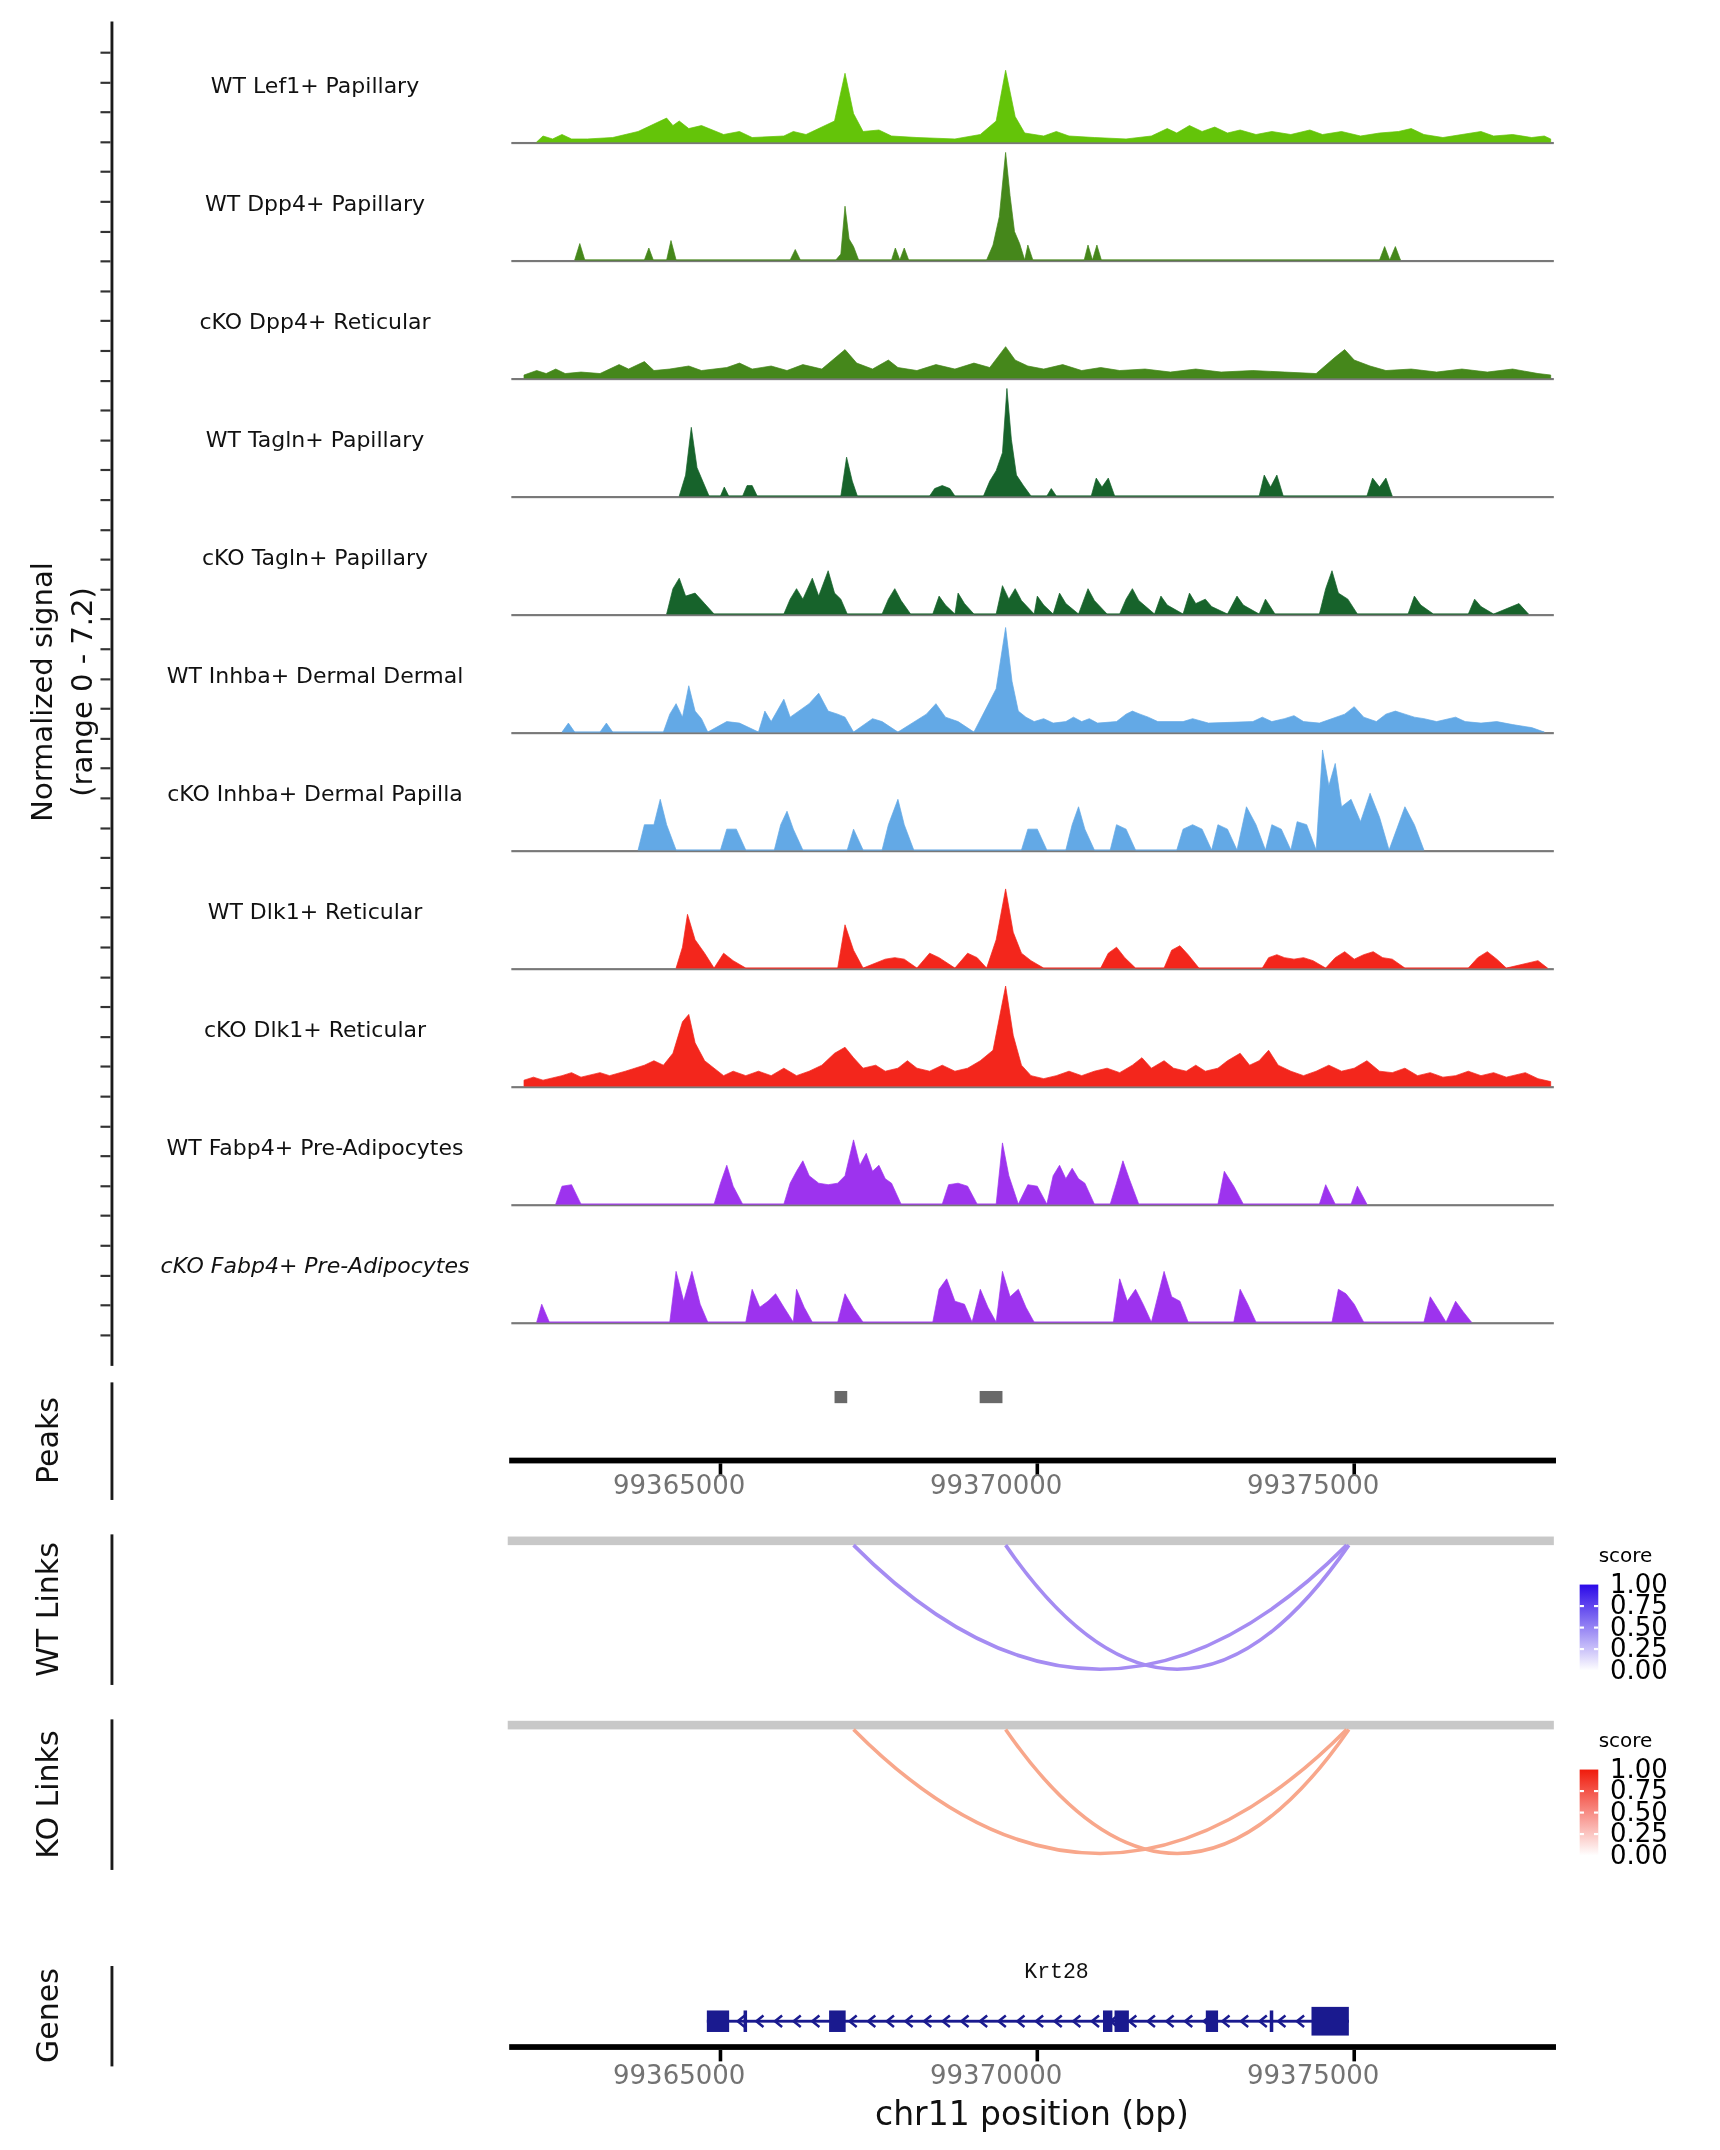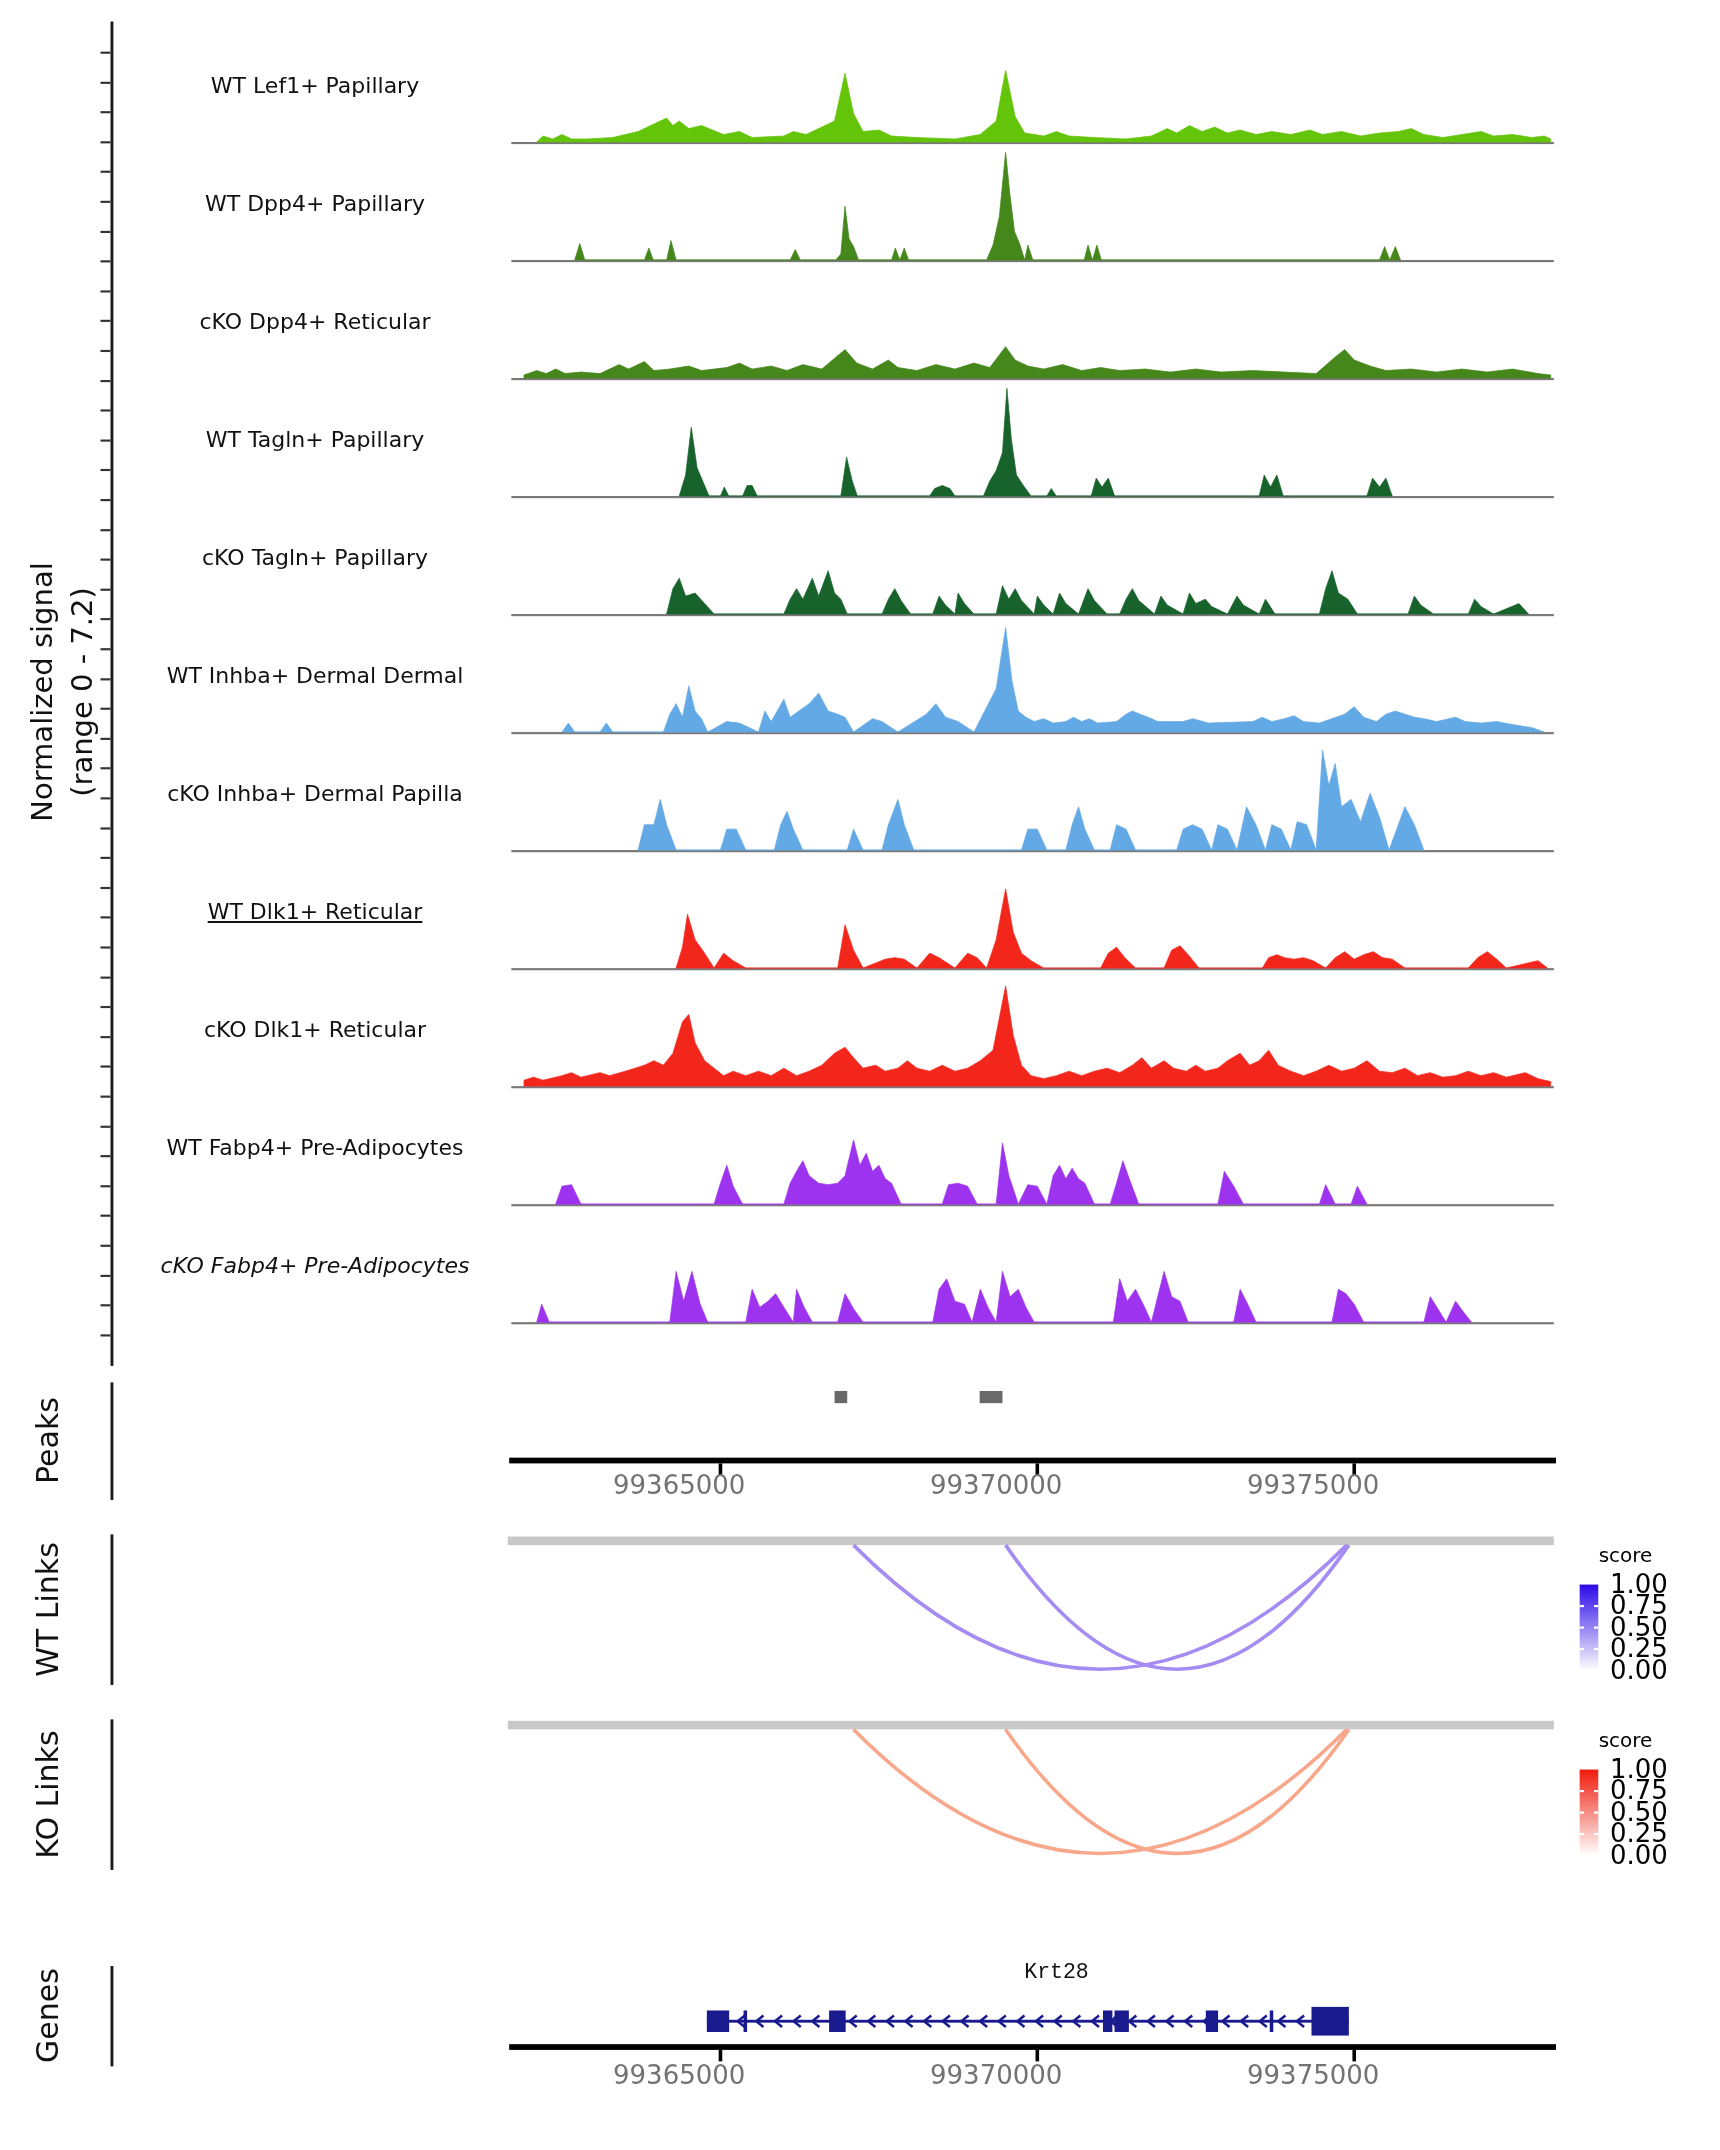--- a/index.html
+++ b/index.html
@@ -229,30 +229,31 @@
   <div class="lbl rot section-label" style="left:-67px;top:1422px;">Peaks</div>
   <div class="lbl rot section-label" style="left:-67px;top:1591px;">WT Links</div>
   <div class="lbl rot section-label" style="left:-67px;top:1776px;">KO Links</div>
   <div class="lbl rot section-label" style="left:-67px;top:1997px;">Genes</div>
 
   <div class="lbl score-title" style="left:1554px;top:1539px;">score</div>
   <div class="lbl score-title" style="left:1554px;top:1724px;">score</div>
 
   <div class="lbl" id="gene-name" style="left:949px;top:1959px;font-family:Liberation Mono, monospace;">Krt28</div>
 
+  <div class="lbl" id="x-axis-title">chr11 position (bp)</div>
 
   <div id="generated-labels">
       <div class="lbl track-label" style="top:69px;">WT Lef1+ Papillary</div>
       <div class="lbl track-label" style="top:187px;">WT Dpp4+ Papillary</div>
       <div class="lbl track-label" style="top:305px;">cKO Dpp4+ Reticular</div>
       <div class="lbl track-label" style="top:423px;">WT Tagln+ Papillary</div>
       <div class="lbl track-label" style="top:541px;">cKO Tagln+ Papillary</div>
       <div class="lbl track-label" style="top:659px;">WT Inhba+ Dermal Dermal</div>
       <div class="lbl track-label" style="top:777px;">cKO Inhba+ Dermal Papilla</div>
-      <div class="lbl track-label" style="top:895px;text-decoration:underline;">WT Dlk1+ Reticular</div>
+      <div class="lbl track-label" style="top:895px;">WT Dlk1+ Reticular</div>
       <div class="lbl track-label" style="top:1013px;">cKO Dlk1+ Reticular</div>
       <div class="lbl track-label" style="top:1131px;">WT Fabp4+ Pre-Adipocytes</div>
       <div class="lbl track-label" style="top:1249px;font-style:italic;">cKO Fabp4+ Pre-Adipocytes</div>
       <div class="lbl tick-label" style="left:613px;top:1471px;">99365000</div>
       <div class="lbl tick-label" style="left:930px;top:1471px;">99370000</div>
       <div class="lbl tick-label" style="left:1247px;top:1471px;">99375000</div>
       <div class="lbl tick-label" style="left:613px;top:2061px;">99365000</div>
       <div class="lbl tick-label" style="left:930px;top:2061px;">99370000</div>
       <div class="lbl tick-label" style="left:1247px;top:2061px;">99375000</div>
       <div class="lbl legend-tick-label" style="left:1610px;top:1571px;">1.00</div>

